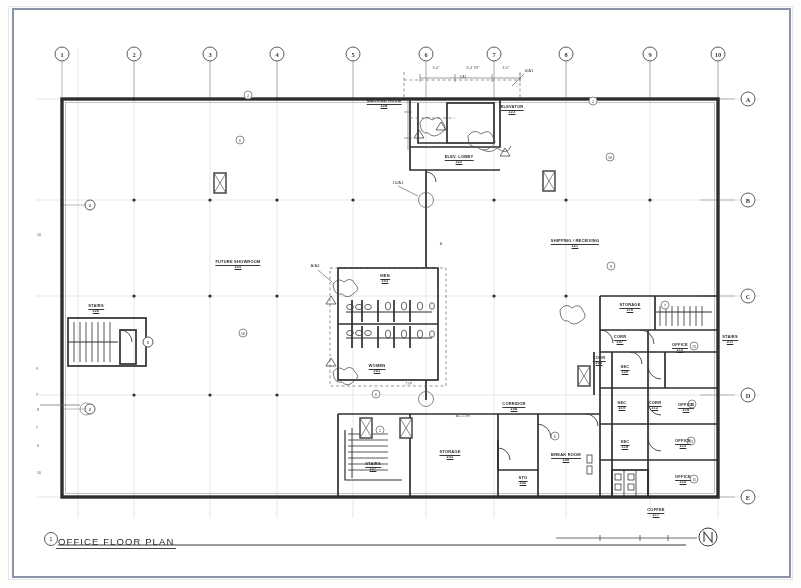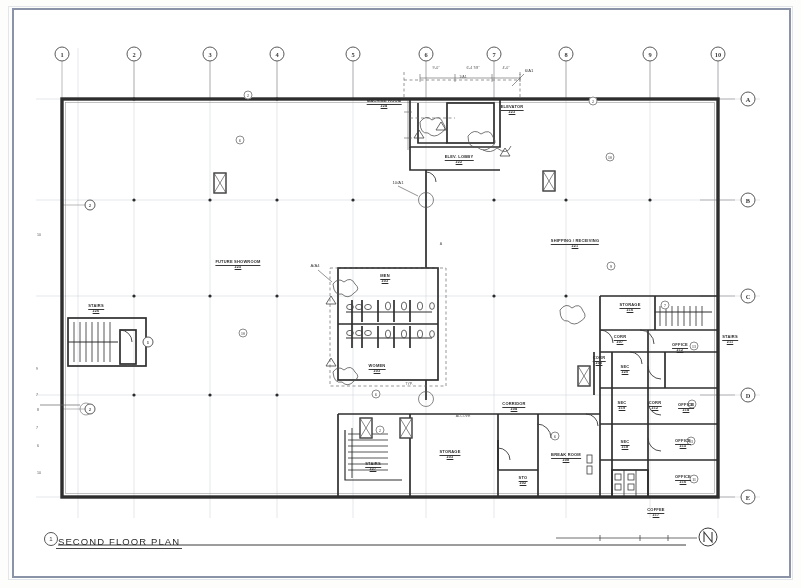--- a/index.html
+++ b/index.html
@@ -517,16 +517,16 @@
     <div class="note dim" style="left:130px;top:364px">FIX.</div>
     <div class="note dim" style="left:436px;top:66px">9'-0"</div>
     <div class="note dim" style="left:473px;top:66px">6'-4 7/8"</div>
     <div class="note dim" style="left:506px;top:66px">4'-0"</div>
     <div class="note dim" style="left:441px;top:242px">A</div>
     <div class="note dim" style="left:409px;top:382px">TYP.</div>
   </div>
 
   <div id="title-block">
     <div class="tb-bub">1</div>
-    <span class="tb-txt">SECOND FLOOR PLAN</span>
+    <span class="tb-txt">OFFICE FLOOR PLAN</span>
   </div>
 
 </div>
 
 </body></html>

